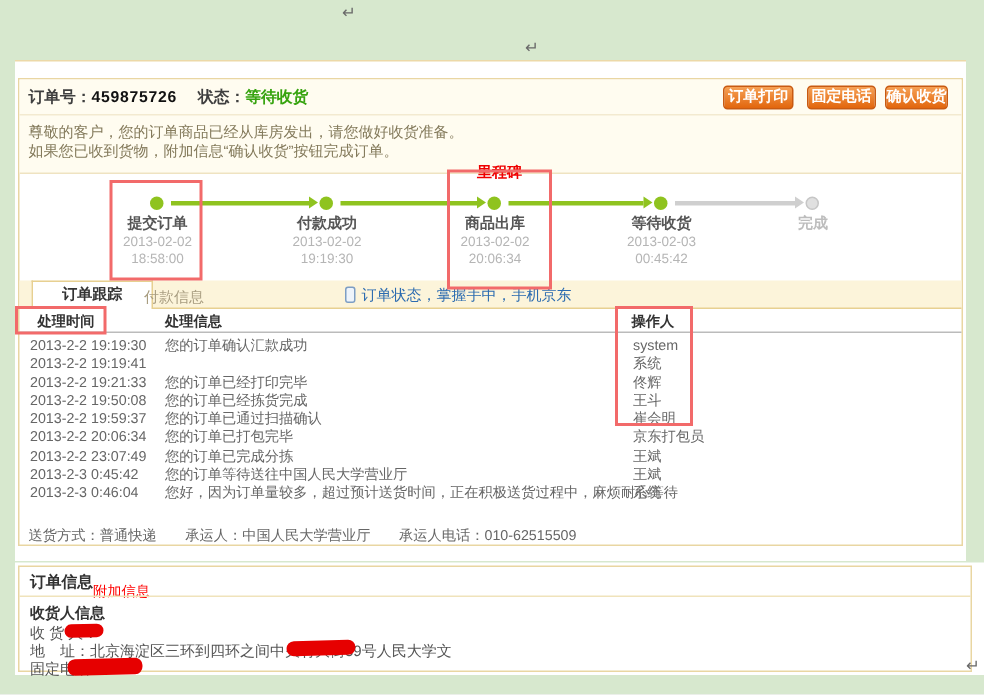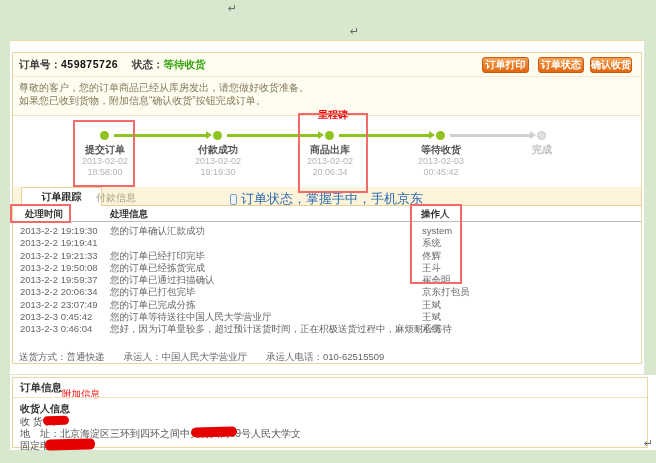--- a/index.html
+++ b/index.html
@@ -44,21 +44,21 @@
   .arrow.gray  { background:#cfcfcf; } .arrow.gray  .head { border-left:6px solid #cfcfcf; }
   .ms-label { position:absolute; width:90px; text-align:center; }
   .ms-name { font-size:10px; font-weight:bold; color:#565656; line-height:13px; }
   .ms-date { font-size:9px; color:#b5b5b5; line-height:11px; }
   .ms-label.pending .ms-name { color:#bdbdbd; }
 
   .tabbar { background:#fcf4da; border-bottom:1px solid #e7d091; }
   .tab-active { background:#fff; border:1px solid #e7d091; border-bottom:none;
                 font-size:10px; font-weight:bold; color:#333; text-align:center; line-height:17px; cursor:pointer; }
   .tab-inactive { font-size:10px; color:#a89d80; cursor:pointer; }
-  .mlink { font-size:13px; color:#2b6bb0; cursor:pointer; }
+  .mlink { font-size:10px; color:#2b6bb0; cursor:pointer; }
   .phone-ico { display:inline-block; width:7px; height:11px; border:1px solid #7d9ec4;
                border-radius:2px; background:#eef4fb; vertical-align:-2px; margin-right:4px; }
 
   .th { font-size:9.5px; font-weight:bold; color:#333; }
   .th-line { height:1px; background:#bbb; }
   .trows { position:absolute; left:13px; top:225px; width:626px; }
   .trow { position:relative; height:12.3px; }
   .trow span { position:absolute; font-size:9.5px; color:#666; white-space:nowrap; line-height:12px; }
   .c-time { left:7px; } .c-info { left:97px; } .c-op { left:409px; }
   .shipping { font-size:9.5px; color:#666; }
@@ -86,21 +86,21 @@
   <div class="abs topline" style="left:10px;top:40px;width:634px"></div>
 
   <div class="abs main-box" style="left:12px;top:52px;width:630px;height:312px"></div>
   <div class="abs order-head" style="left:13px;top:53px;width:628px;height:63px"></div>
 
   <div class="abs order-line" style="left:19px;top:58px">
     <span class="lbl">订单号：</span><span class="num">459875726</span><span class="gap"></span><span class="lbl">状态：</span><span class="status-ok">等待收货</span>
   </div>
 
   <button class="btn" style="left:482px;top:57px;width:47px">订单打印</button>
-  <button class="btn" style="left:538px;top:57px;width:46px">订单状态</button>
+  <button class="btn" style="left:538px;top:57px;width:46px">固定电话</button>
   <button class="btn" style="left:590px;top:57px;width:42px">确认收货</button>
 
   <div class="abs hdiv" style="left:13px;top:76px;width:628px"></div>
   <div class="abs notice" style="left:19px;top:81px">尊敬的客户，您的订单商品已经从库房发出，请您做好收货准备。</div>
   <div class="abs notice" style="left:19px;top:94px">如果您已收到货物，附加信息“确认收货”按钮完成订单。</div>
 
   <div class="dot done" style="left:100px;top:131px"></div>
   <div class="dot done" style="left:213px;top:131px"></div>
   <div class="dot done" style="left:325px;top:131px"></div>
   <div class="dot done" style="left:436px;top:131px"></div>

